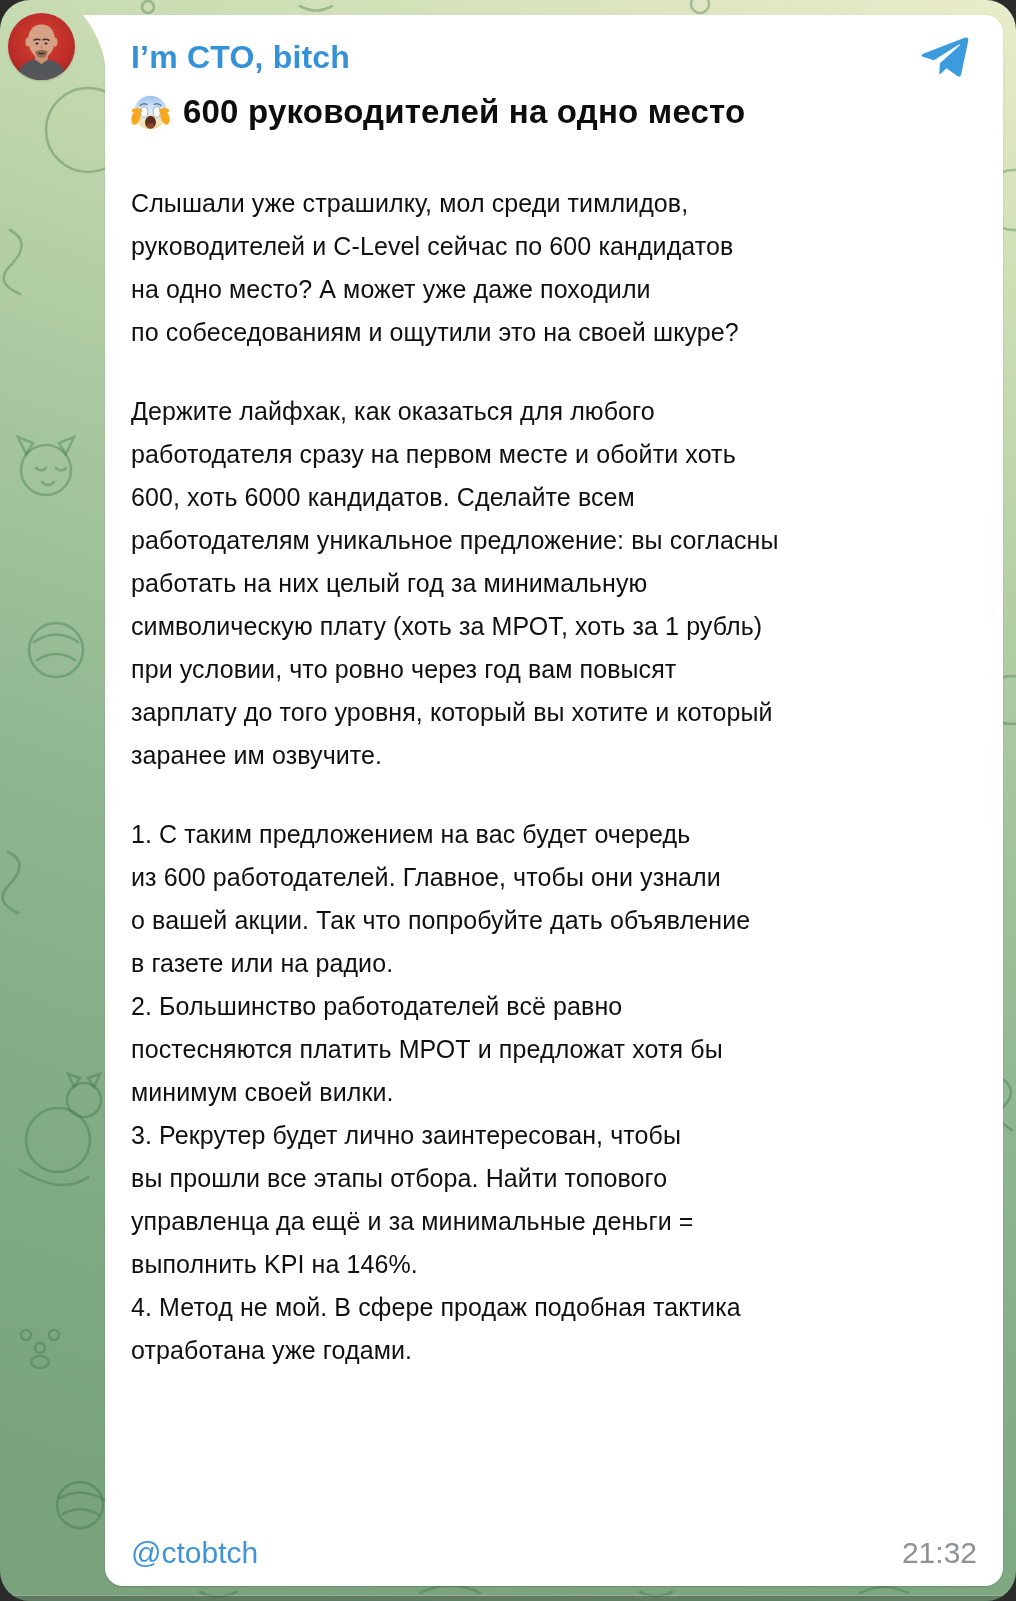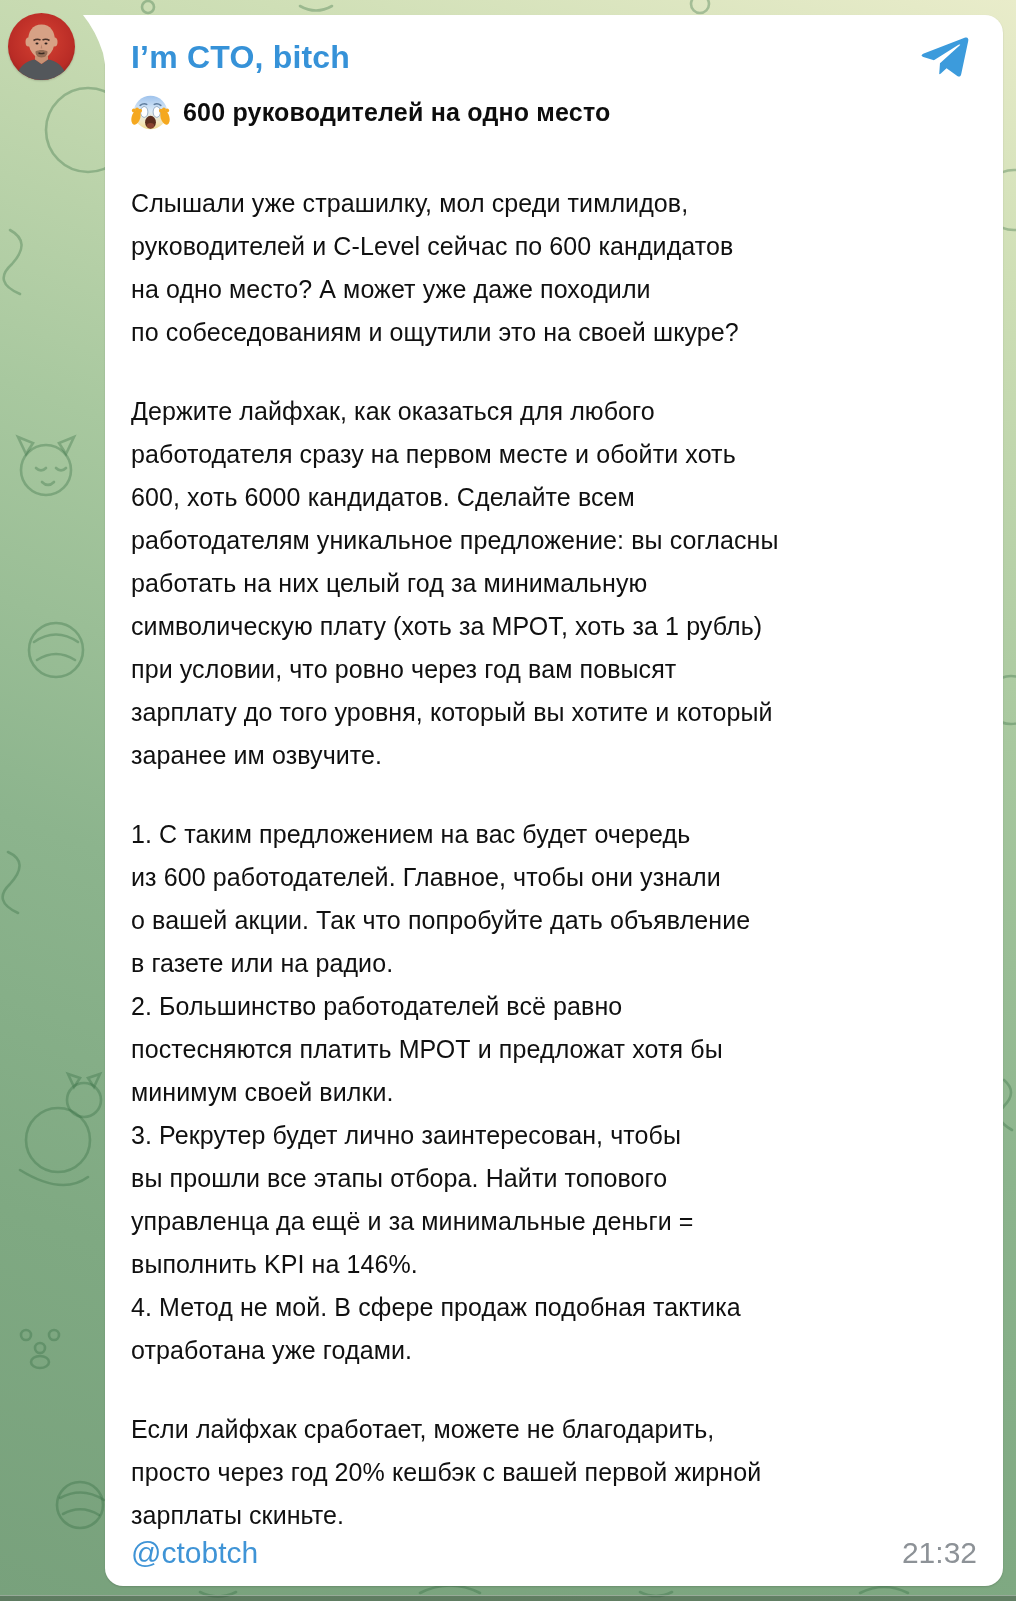--- a/index.html
+++ b/index.html
@@ -1,19 +1,20 @@
 <!DOCTYPE html>
 <html><head>
 <meta charset="utf-8">
 <style>
   html,body{margin:0;padding:0;background:#2b2b2b;}
   .screen{
     position:relative;width:1016px;height:1601px;margin:0 auto;overflow:hidden;
     background:linear-gradient(200deg,#e9ecca 0%,#cfdfb6 14%,#a8c89f 38%,#8cb48d 60%,#7fa982 80%,#78a17c 100%);
     font-family:"Liberation Sans","DejaVu Sans",sans-serif;
+    border-radius:30px;
   }
   .doodles{position:absolute;inset:0;z-index:0;}
   .doodles *{fill:none;stroke:rgba(44,104,58,0.32);stroke-width:2.6;stroke-linecap:round;}
   .avatar{
     position:absolute;left:8px;top:13px;width:67px;height:67px;border-radius:50%;
     overflow:hidden;z-index:2;box-shadow:0 1px 2px rgba(0,0,0,0.18);
   }
   .bubble{
     position:absolute;left:105px;top:15px;width:898px;height:1571px;
     background:#ffffff;border-radius:0 18px 18px 18px;z-index:1;
@@ -21,21 +22,21 @@
     box-sizing:border-box;padding:22px 26px 0 26px;
   }
   .tail{position:absolute;left:-22px;top:0;width:23px;height:56px;}
   .plane{position:absolute;right:30px;top:16px;width:56px;height:52px;}
   .channel-name{
     color:#3692d8;font-size:32px;font-weight:bold;line-height:40px;
     letter-spacing:0.2px;
   }
   .title-row{display:flex;align-items:center;gap:13px;margin-top:13px;height:44px;}
   .title-emoji{width:39px;height:39px;flex:0 0 auto;}
-  .msg-title{font-size:25px;font-weight:bold;color:#0d0d0d;letter-spacing:0.2px;}
+  .msg-title{font-size:33px;font-weight:bold;color:#0d0d0d;letter-spacing:0.2px;}
   .body-text{margin-top:48px;}
   .para{
     font-size:25px;line-height:43px;color:#101010;white-space:pre-line;
     margin:0 0 36px 0;letter-spacing:0.1px;
   }
   .para:last-child{margin-bottom:0;}
   .footer{
     position:absolute;left:26px;right:26px;bottom:16px;
     display:flex;justify-content:space-between;align-items:flex-end;
   }
@@ -168,23 +169,20 @@
 в газете или на радио.
 2. Большинство работодателей всё равно
 постесняются платить МРОТ и предложат хотя бы
 минимум своей вилки.
 3. Рекрутер будет лично заинтересован, чтобы
 вы прошли все этапы отбора. Найти топового
 управленца да ещё и за минимальные деньги =
 выполнить KPI на 146%.
 4. Метод не мой. В сфере продаж подобная тактика
 отработана уже годами.</p>
-      <p class="para">Если лайфхак сработает, можете не благодарить,
-просто через год 20% кешбэк с вашей первой жирной
-зарплаты скиньте.</p>
     </div>
 
     <div class="footer">
       <a class="username" href="#">@ctobtch</a>
       <span class="timestamp">21:32</span>
     </div>
   </div>
 
   <div class="composer-edge"></div>
 </div>

